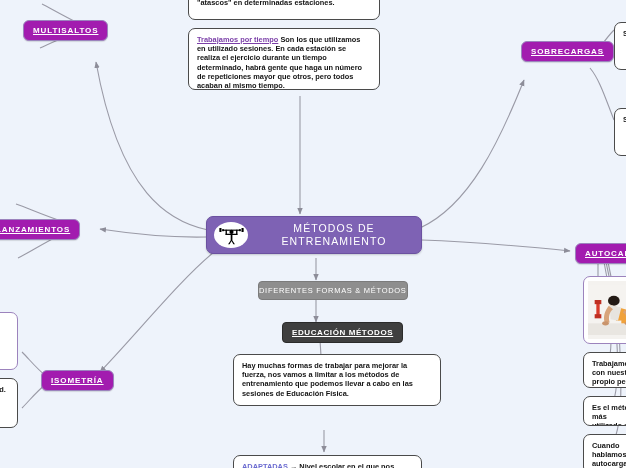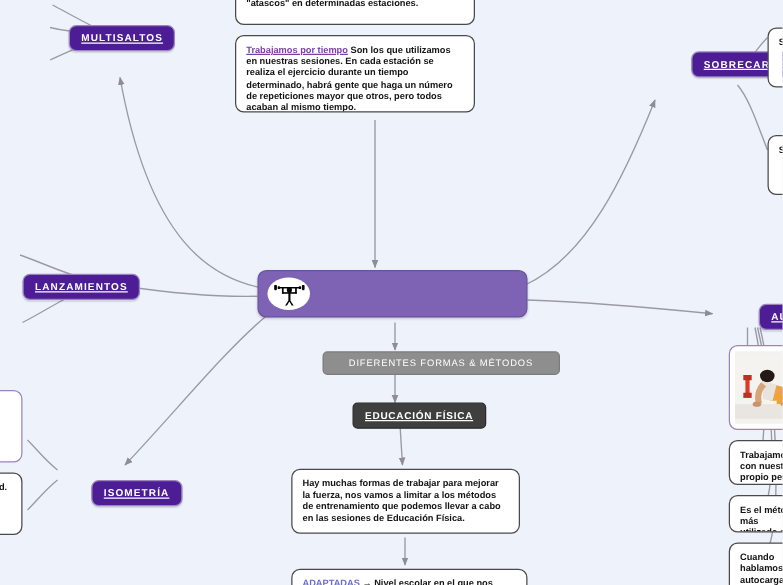--- a/index.html
+++ b/index.html
@@ -57,44 +57,43 @@
     color: #ffffff;
     font-size: 10.5px;
     font-weight: 400;
     letter-spacing: 1.1px;
     line-height: 13px;
     text-align: center;
     flex: 1 1 auto;
   }
   
   .pill {
-    background: #4c1d95;
+    background: #a21caf;
     border: 1px solid #9c83bd;
     border-radius: 6px;
     color: #ffffff;
     font-size: 8px;
     font-weight: bold;
     letter-spacing: 0.9px;
     text-decoration: underline;
     text-align: center;
     padding: 5px 9px;
     white-space: nowrap;
     box-shadow: 0 1px 1px rgba(0,0,0,0.12);
-    margin-left: 32px;
   }
   
   .gray-pill {
     background: #8e8e8e;
     border: 1px solid #7b7b7b;
     border-radius: 4px;
     color: #ffffff;
     font-size: 7.5px;
     letter-spacing: 0.7px;
     text-align: center;
-    padding: 4px 20px;
+    padding: 4px 0;
     white-space: nowrap;
   }
   
   .dark-pill {
     background: #3f3f3f;
     border: 1px solid #2b2b2b;
     border-radius: 4px;
     color: #ffffff;
     font-size: 8px;
     font-weight: bold;
@@ -187,32 +186,32 @@
       <path d="M320,340 L322,372" marker-end="url(#ah)"></path>
       <path d="M324,430 L324,452" marker-end="url(#ah)"></path>
     </g>
   </svg>
 
   <div class="node tbox" style="left:188px; top:-18px; width:192px; height:38px;">
     <span>todos al mismo tiempo es probable que haya "atascos" en determinadas estaciones.</span>
   </div>
 
   <div class="node tbox" style="left:188px; top:28px; width:192px; height:62px;">
-    <span class="lead">Trabajamos por tiempo</span><span>  Son los que utilizamos en nuestras sesiones. En cada estación se realiza el ejercicio durante un tiempo determinado, habrá gente que haga un número de repeticiones mayor que otros, pero todos acaban al mismo tiempo.</span>
+    <span class="lead">Trabajamos por tiempo</span><span>  Son los que utilizamos en utilizado sesiones. En cada estación se realiza el ejercicio durante un tiempo determinado, habrá gente que haga un número de repeticiones mayor que otros, pero todos acaban al mismo tiempo.</span>
   </div>
 
   <div class="node pill" style="left:23px; top:20px;">
     <span>MULTISALTOS</span>
   </div>
 
   <div class="node pill" style="left:-14px; top:219px;">
     <span>LANZAMIENTOS</span>
   </div>
 
-  <div class="node pill" style="left:41px; top:384px;">
+  <div class="node pill" style="left:41px; top:370px;">
     <span>ISOMETRÍA</span>
   </div>
 
   <div class="node tbox purple" style="left:-16px; top:312px; width:34px; height:58px;">
     
   </div>
   <div class="node tbox" style="left:-16px; top:378px; width:34px; height:50px;">
     <span>s d.</span>
   </div>
 
@@ -273,32 +272,33 @@
         <rect x="5.4" y="5.0" width="19.2" height="1.3" fill="#000"></rect>
         <circle cx="15" cy="7.6" r="2.3" fill="#000"></circle>
         <rect x="14.1" y="9.6" width="1.9" height="7.4" fill="#000"></rect>
         <rect x="8.4" y="5.2" width="1.5" height="5.6" fill="#000"></rect>
         <rect x="20.1" y="5.2" width="1.5" height="5.6" fill="#000"></rect>
         <rect x="8.4" y="9.6" width="13.2" height="1.4" fill="#000"></rect>
         <path d="M14.6,16.4 L11.2,21.4 L12.9,21.4 L15,17.8 L17.1,21.4 L18.8,21.4 L15.4,16.4 Z" fill="#000"></path>
       </svg>
     </div>
     <div class="root-title">
+      <div>MÉTODOS DE ENTRENAMIENTO</div>
     </div>
   </div>
 
   <div class="node gray-pill" style="left:258px; top:281px;">
     <span>DIFERENTES FORMAS &amp; MÉTODOS</span>
   </div>
 
   <div class="node dark-pill" style="left:282px; top:322px;">
-    <span>EDUCACIÓN FÍSICA</span>
-  </div>
-
-  <div class="node tbox" style="left:233px; top:375px; width:183px; height:52px;">
+    <span>EDUCACIÓN MÉTODOS</span>
+  </div>
+
+  <div class="node tbox" style="left:233px; top:354px; width:208px; height:52px;">
     <span>Hay muchas formas de trabajar para mejorar la fuerza, nos vamos a limitar a los métodos de entrenamiento que podemos llevar a cabo en las sesiones de Educación Física.</span>
   </div>
 
   <div class="node tbox" style="left:233px; top:455px; width:189px; height:34px;">
     <span class="lead-blue">ADAPTADAS</span><span> → Nivel escolar en el que nos</span>
   </div>
 
 </div>
 
 </body></html>

